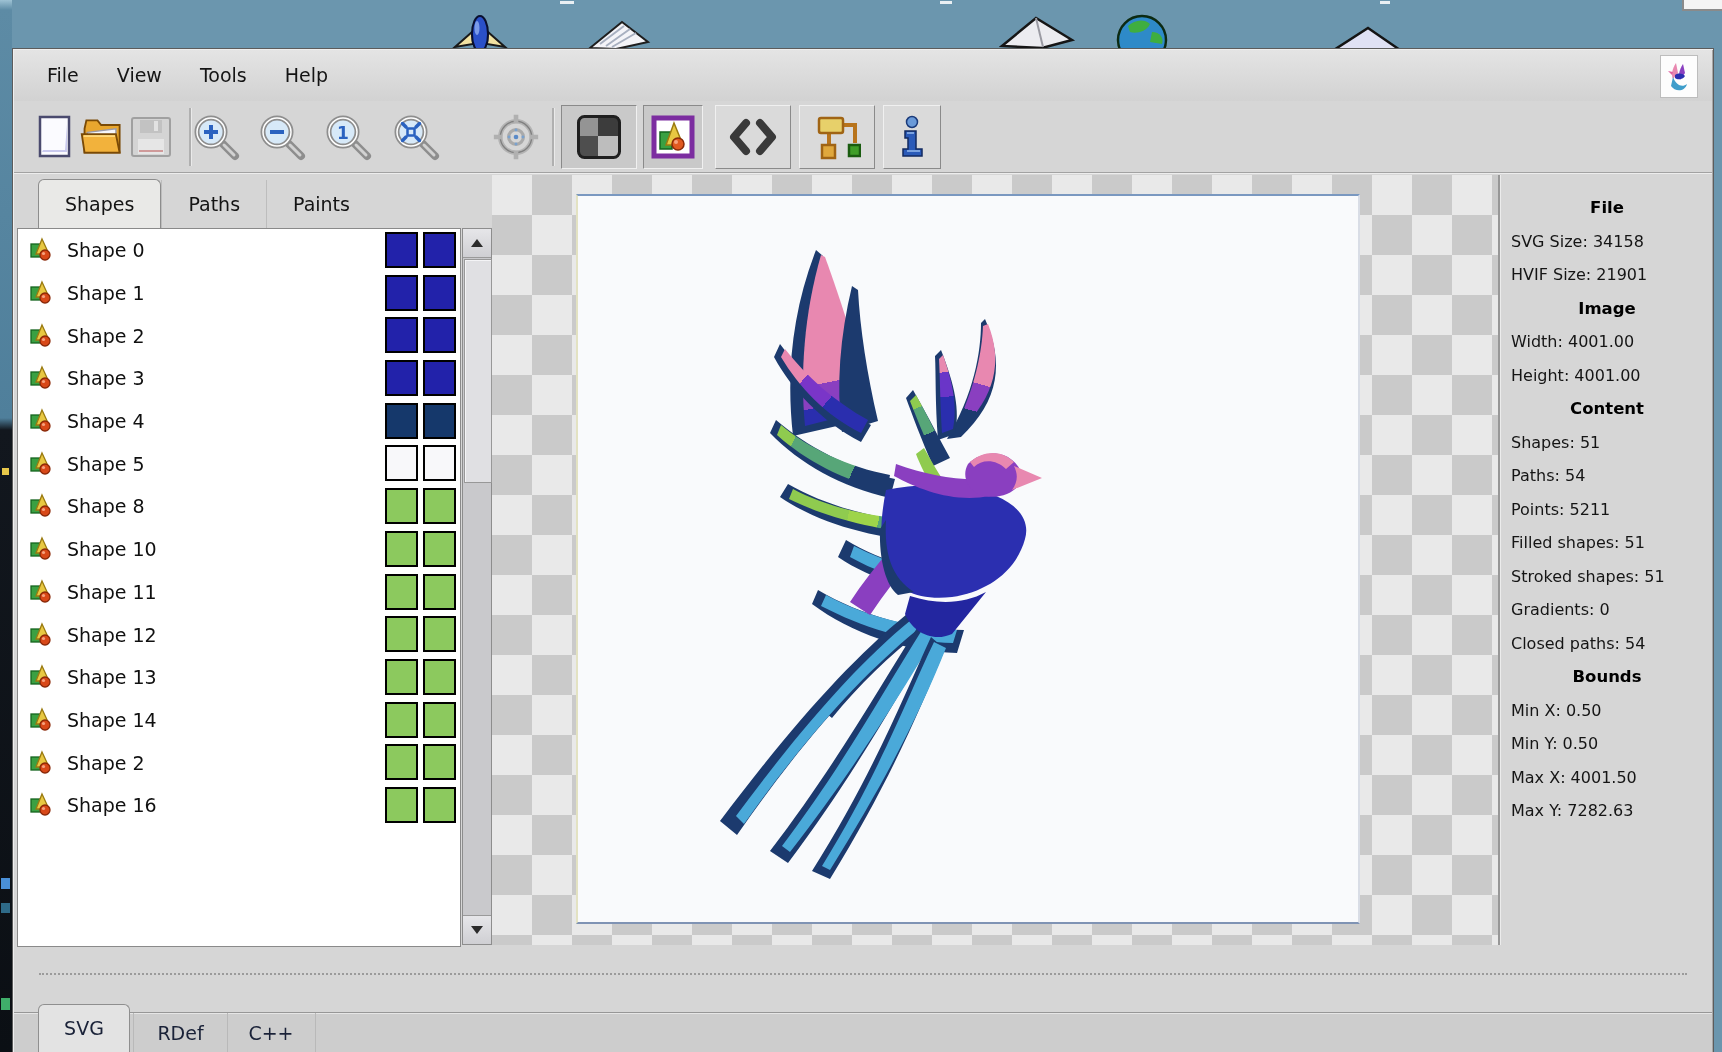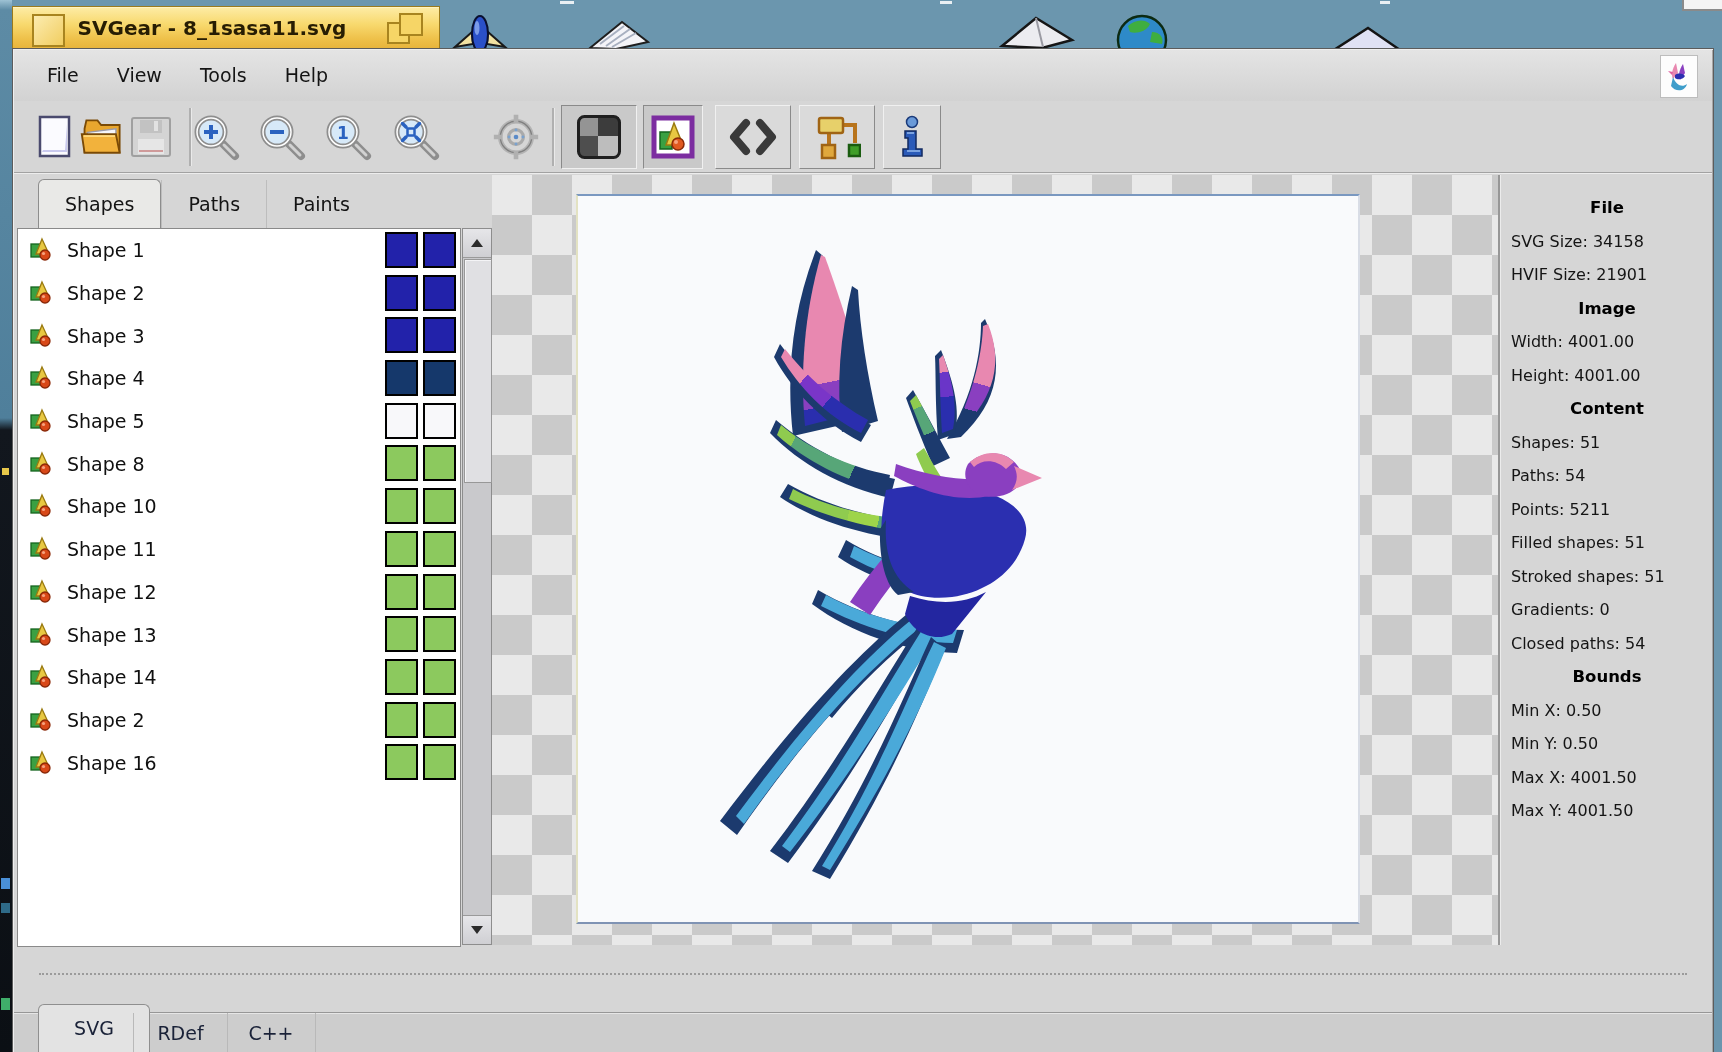--- a/index.html
+++ b/index.html
@@ -81,21 +81,21 @@
   
   .info-panel{position:absolute;left:1488px;top:126px;width:212px;height:770px;padding-top:16px;
     box-sizing:border-box;overflow:hidden;}
   .ihead{font-size:16.5px;font-weight:bold;color:#000;text-align:center;line-height:33.5px;height:33.5px;}
   .irow{font-size:16px;color:#151515;padding-left:10px;line-height:33.5px;height:33.5px;white-space:nowrap;}
   
   .split-dots{position:absolute;left:26px;right:26px;top:924px;height:0;border-top:2px dotted #9b9b9b;}
   .bottom-tabbar{position:absolute;left:1px;right:1px;top:963px;height:40px;background:#cdcdcd;
     border-top:1px solid #979797;box-shadow:inset 0 1px 0 #e6e6e6;}
   .btab{position:absolute;font-size:19px;color:#1a2238;text-align:center;}
-  .btab.active{left:24px;top:-9px;width:112px;height:48px;line-height:46px;background:#e3e3e3;
+  .btab.active{left:24px;top:-9px;width:92px;height:48px;line-height:46px;background:#e3e3e3;
     border:1px solid #8f8f8f;border-bottom:none;border-radius:6px 6px 0 0;box-sizing:border-box;}
   .btab.i1{left:119px;top:0;width:93px;line-height:40px;border-right:1px solid #b9b9b9;border-left:1px solid #b9b9b9;}
   .btab.i2{left:213px;top:0;width:88px;line-height:40px;border-right:1px solid #b9b9b9;}
 </style>
 </head>
 <body>
 
 <div class="desktop"></div>
 <div class="left-strip"></div>
 <div class="speck" style="left:2px;top:468px;width:7px;height:7px;background:#e8c84a;"></div>
@@ -135,28 +135,20 @@
 </div>
 <div class="desk-icon" style="left:1330px;top:26px;">
   <svg width="74" height="26" viewBox="0 0 74 26">
     <path d="M38,2 L70,24 L4,24 Z" fill="#dfe1f4" stroke="#141414" stroke-width="2.5"></path>
   </svg>
 </div>
 <div class="tr-frag"></div>
 
 <div class="window">
 
-  <div class="title-tab">
-    <div class="close-btn"></div>
-    <div class="tab-title">SVGear - 8_1sasa11.svg</div>
-    <div class="zoom-btn">
-      <div class="sq b"></div>
-        <div class="sq f"></div>
-    </div>
-  </div>
 
   <div class="win-body">
 
     <div class="menubar">
       <span class="menu-item">File</span>
       <span class="menu-item">View</span>
       <span class="menu-item">Tools</span>
       <span class="menu-item">Help</span>
       <div class="app-mini">
         <svg width="26" height="32" viewBox="0 0 26 32">
@@ -287,20 +279,33 @@
       </div>
     </div>
 
     <div class="shapes-tabbar">
       <div class="stab active">Shapes</div>
       <div class="stab plain">Paths</div>
       <div class="stab plain">Paints</div>
     </div>
 
     <div class="shape-list">
+        <div class="srow">
+          <span class="sicon">
+            <svg width="24" height="26" viewBox="0 0 24 26">
+              <rect x="1" y="7" width="10" height="13" fill="#3aa042" stroke="#14641e" stroke-width="1.3"></rect>
+              <path d="M12,2 L19,17 L6,17 Z" fill="#e8c842" stroke="#9a7a10" stroke-width="1.3"></path>
+              <circle cx="15" cy="18" r="5" fill="#d84818" stroke="#8a2808" stroke-width="1.3"></circle>
+              <circle cx="13.5" cy="16.5" r="1.6" fill="#f6a27e"></circle>
+            </svg>
+          </span>
+          <span class="slabel">Shape 0</span>
+          <span class="sw sw1" style="background: rgb(34, 34, 170);"></span>
+          <span class="sw sw2" style="background: rgb(34, 34, 170);"></span>
+        </div>
         <div class="srow">
           <span class="sicon">
             <svg width="24" height="26" viewBox="0 0 24 26">
               <rect x="1" y="7" width="10" height="13" fill="#3aa042" stroke="#14641e" stroke-width="1.3"></rect>
               <path d="M12,2 L19,17 L6,17 Z" fill="#e8c842" stroke="#9a7a10" stroke-width="1.3"></path>
               <circle cx="15" cy="18" r="5" fill="#d84818" stroke="#8a2808" stroke-width="1.3"></circle>
               <circle cx="13.5" cy="16.5" r="1.6" fill="#f6a27e"></circle>
             </svg>
           </span>
           <span class="slabel">Shape 1</span>
@@ -592,21 +597,21 @@
         <div class="irow">Paths: 54</div>
         <div class="irow">Points: 5211</div>
         <div class="irow">Filled shapes: 51</div>
         <div class="irow">Stroked shapes: 51</div>
         <div class="irow">Gradients: 0</div>
         <div class="irow">Closed paths: 54</div>
         <div class="ihead">Bounds</div>
         <div class="irow">Min X: 0.50</div>
         <div class="irow">Min Y: 0.50</div>
         <div class="irow">Max X: 4001.50</div>
-        <div class="irow">Max Y: 4001.50</div>
+        <div class="irow">Max Y: 7282.63</div>
       </div>
 
     <div class="split-dots"></div>
     <div class="bottom-tabbar">
       <div class="btab active">SVG</div>
       <div class="btab i1">RDef</div>
       <div class="btab i2">C++</div>
     </div>
 
   </div>

